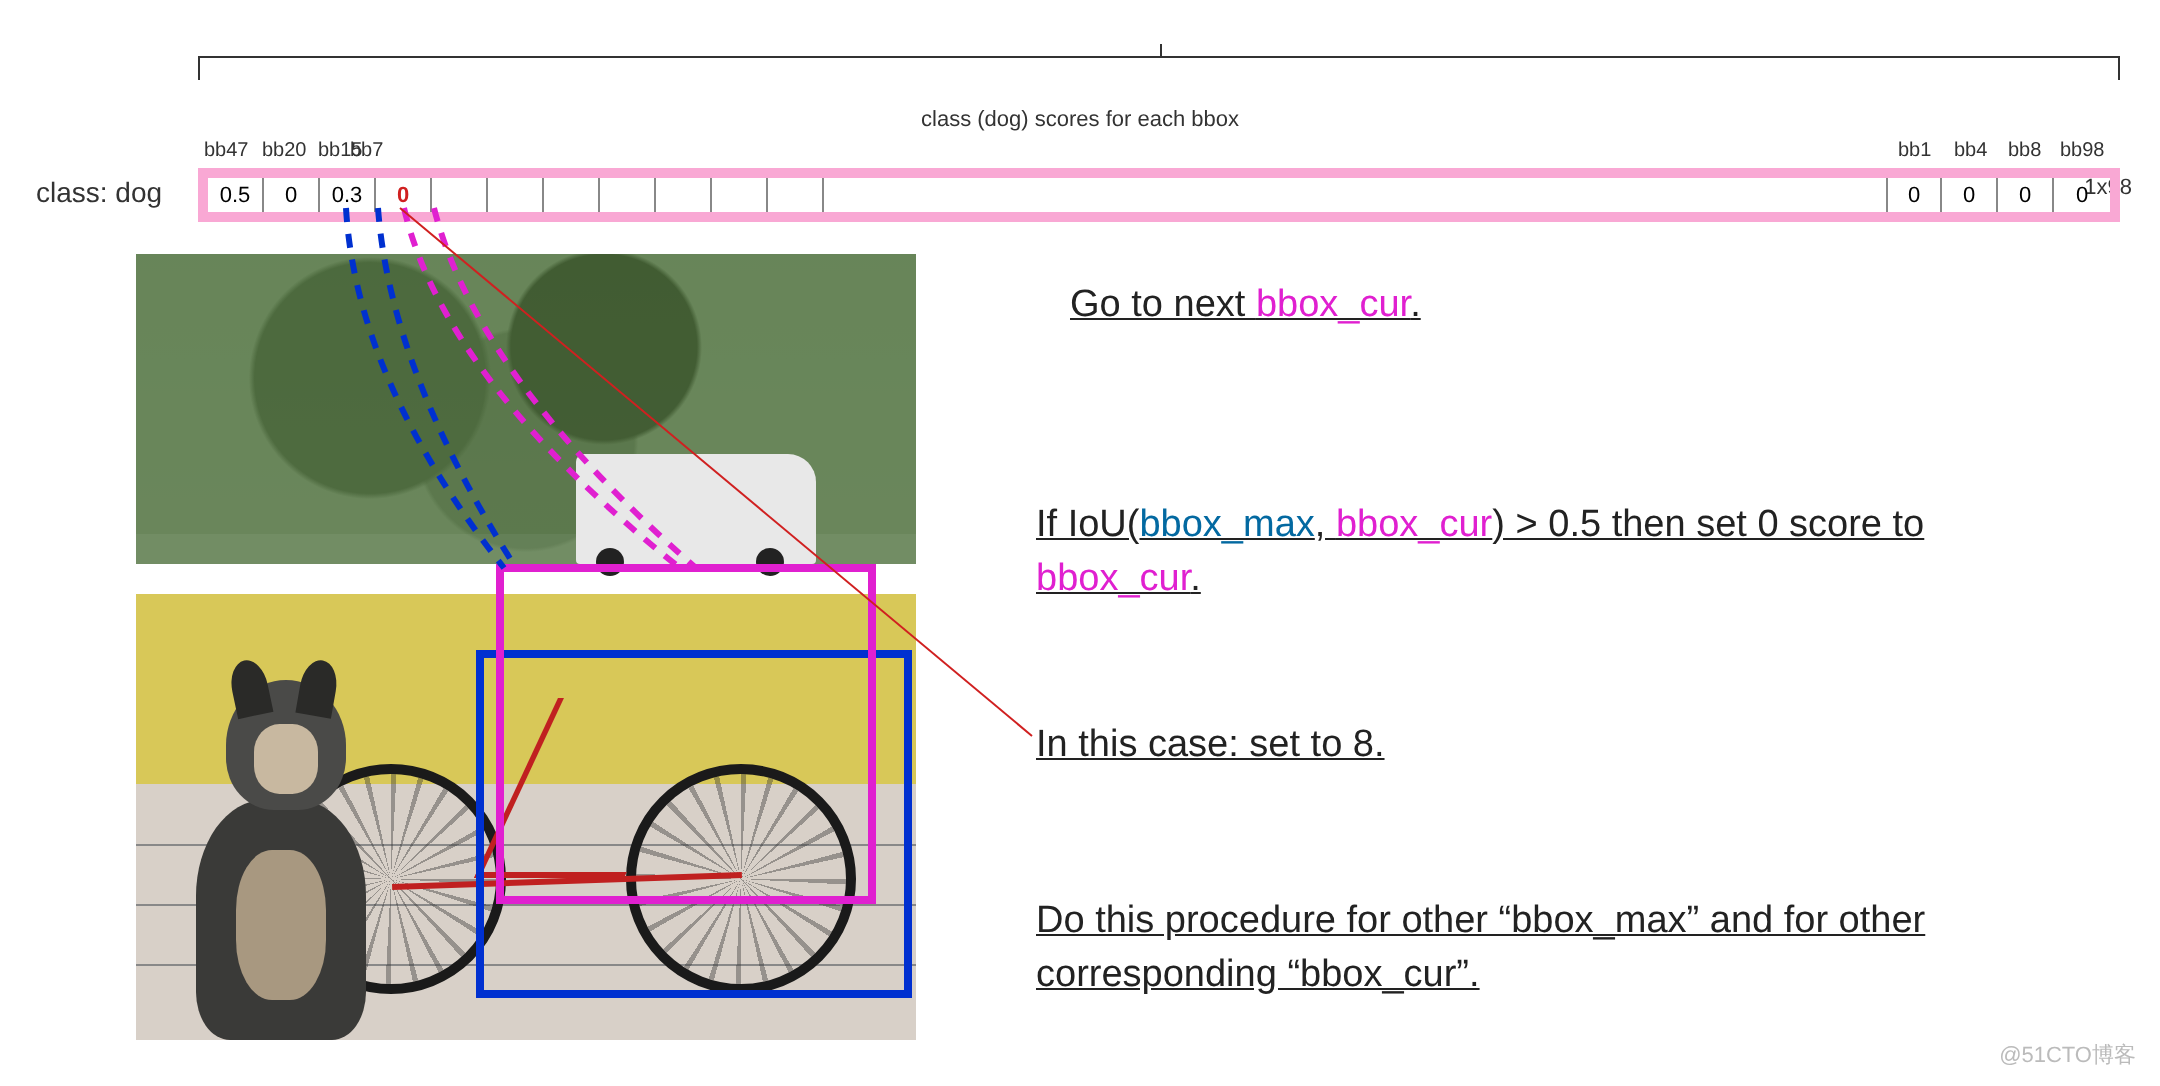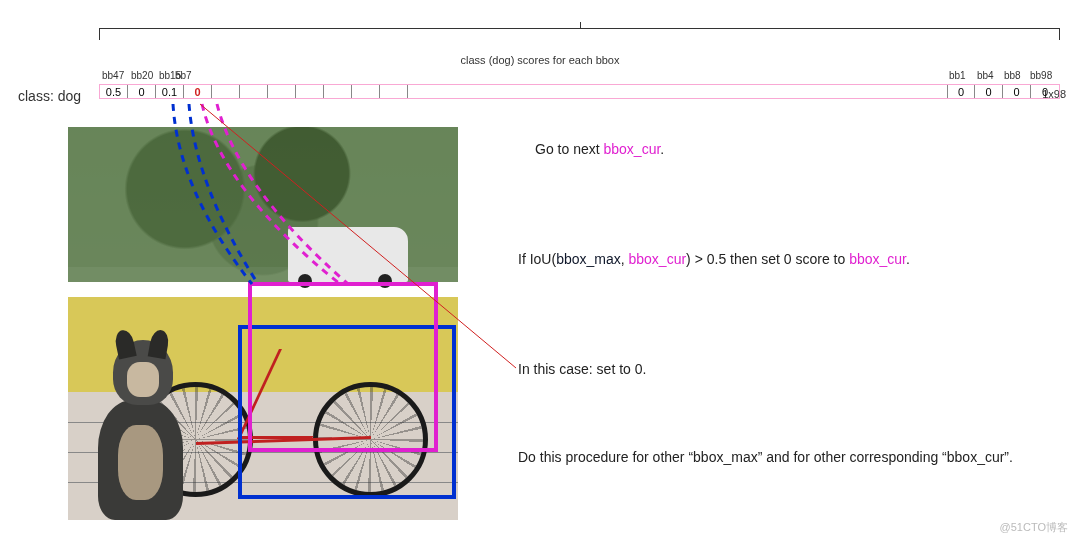--- a/index.html
+++ b/index.html
@@ -12,21 +12,21 @@
 .bracket::after { content: ''; position: absolute; top: 0; left: 50%; width: 1px; height: 6px; background: #333; }
 .bracket-l, .bracket-r { position: absolute; top: 6px; width: 1px; height: 12px; background: #333; }
 .bracket-l { left: 0; }
 .bracket-r { right: 0; }
 .class-label { position: absolute; left: 18px; top: 88px; font-size: 14px; color: #333; }
 .shape-label { position: absolute; right: 14px; top: 88px; font-size: 11px; color: #333; text-align: right; }
 
 .bbox-labels { position: absolute; top: 70px; font-size: 10px; color: #333; }
 .bbox-labels span { position: absolute; }
 
-.cells-container { position: absolute; top: 84px; left: 99px; width: 961px; height: 15px; border: 1px solid #f9a8d4; display: flex; }
+.cells-container { position: absolute; top: 84px; left: 99px; width: 961px; height: 27px; border: 5px solid #f9a8d4; display: flex; }
 .cell { border-right: 1px solid #888; height: 100%; display: flex; align-items: center; justify-content: center; font-size: 11px; }
 
 .image-area { position: absolute; top: 127px; left: 68px; width: 390px; height: 393px; }
 .sky { position: absolute; top: 0; left: 0; right: 0; height: 140px; background: linear-gradient(#b8c8b0, #c8d0c0); }
 .foliage { position: absolute; top: 0; left: 0; right: 0; height: 155px; background: radial-gradient(circle at 30% 40%, #3a5a2a 20%, transparent 21%), radial-gradient(circle at 60% 30%, #2d4a1d 18%, transparent 19%), radial-gradient(circle at 50% 60%, #4a6a3a 25%, transparent 26%), #5a7a4a; opacity: 0.85; }
 .van { position: absolute; top: 100px; right: 50px; width: 120px; height: 55px; background: #e8e8e8; border-radius: 4px 14px 2px 2px; }
 .van::after { content: ''; position: absolute; bottom: -6px; left: 10px; width: 14px; height: 14px; background: #222; border-radius: 50%; box-shadow: 80px 0 #222; }
 .wall { position: absolute; top: 170px; left: 0; right: 0; height: 95px; background: #d8c858; }
 .porch { position: absolute; top: 265px; left: 0; right: 0; bottom: 0; background: #d8d0c8; }
 .porch::before { content: ''; position: absolute; top: 30px; left: 0; right: 0; height: 1px; background: #888; box-shadow: 0 30px #888, 0 60px #888; }
@@ -43,22 +43,22 @@
 .wheel { position: absolute; width: 115px; height: 115px; border: 5px solid #1a1a1a; border-radius: 50%; bottom: 0; }
 .wheel::before { content: ''; position: absolute; inset: 0; background: repeating-conic-gradient(#333 0deg 3deg, transparent 3deg 15deg); border-radius: 50%; opacity: 0.4; }
 .wheel-f { right: 0; }
 .wheel-r { left: 0; }
 .frame { position: absolute; bottom: 55px; left: 58px; width: 175px; height: 3px; background: #c02020; transform: rotate(-2deg); }
 .frame2 { position: absolute; bottom: 58px; left: 120px; width: 75px; height: 90px; border-left: 3px solid #c02020; border-bottom: 3px solid #c02020; transform: skewX(-25deg); }
 
 .bbox-blue { position: absolute; border: 4px solid #0030d0; top: 325px; left: 238px; width: 218px; height: 174px; }
 .bbox-magenta { position: absolute; border: 4px solid #e020d0; top: 282px; left: 248px; width: 190px; height: 170px; }
 
-.text-block { position: absolute; font-size: 14px; color: #222; line-height: 1.4; }
-.txt-blue { color: #0f172a; }
+.text-block { position: absolute; font-size: 19px; color: #222; line-height: 1.4; text-decoration: underline; }
+.txt-blue { color: #0369a1; }
 .txt-magenta { color: #e020d0; }
 .txt-red { color: #d02020; font-weight: bold; }
 
 .watermark { position: absolute; bottom: 8px; right: 12px; font-size: 11px; color: #bbb; }
 </style>
 </head>
 <body>
 
 <div class="top-label">class (dog) scores for each bbox</div>
 
@@ -77,21 +77,21 @@
   <span style="left:175px">bb7</span>
   <span style="left:949px">bb1</span>
   <span style="left:977px">bb4</span>
   <span style="left:1004px">bb8</span>
   <span style="left:1030px">bb98</span>
 </div>
 
 <div class="cells-container">
   <div class="cell" style="width:28px">0.5</div>
   <div class="cell" style="width:28px">0</div>
-  <div class="cell" style="width:28px">0.1</div>
+  <div class="cell" style="width:28px">0.3</div>
   <div class="cell txt-red" style="width:28px">0</div>
   <div class="cell" style="width:28px"></div>
     <div class="cell" style="width:28px"></div>
   <div class="cell" style="width:28px"></div>
     <div class="cell" style="width:28px"></div>
   <div class="cell" style="width:28px"></div>
     <div class="cell" style="width:28px"></div>
   <div class="cell" style="width:28px"></div>
   <div class="cell" style="flex:1;border-right:none"></div>
   <div class="cell" style="width:28px;border-left:1px solid #888">0</div>
@@ -135,17 +135,17 @@
 </svg>
 
 <div class="text-block" style="top:140px;left:535px">
   <span>Go to next </span><span class="txt-magenta">bbox_cur</span><span>.</span>
 </div>
 
 <div class="text-block" style="top:250px;left:518px;width:530px">
   <span>If IoU(</span><span class="txt-blue">bbox_max</span><span>, </span><span class="txt-magenta">bbox_cur</span><span>) &gt; 0.5 then set 0 score to </span><span class="txt-magenta">bbox_cur</span><span>.</span>
 </div>
 
-<div class="text-block" style="top:360px;left:518px">In this case: set to 0.</div>
+<div class="text-block" style="top:360px;left:518px">In this case: set to 8.</div>
 
 <div class="text-block" style="top:448px;left:518px;width:520px">Do this procedure for other “bbox_max” and for other corresponding “bbox_cur”.</div>
 
 <div class="watermark">@51CTO博客</div>
 
 </body></html>

